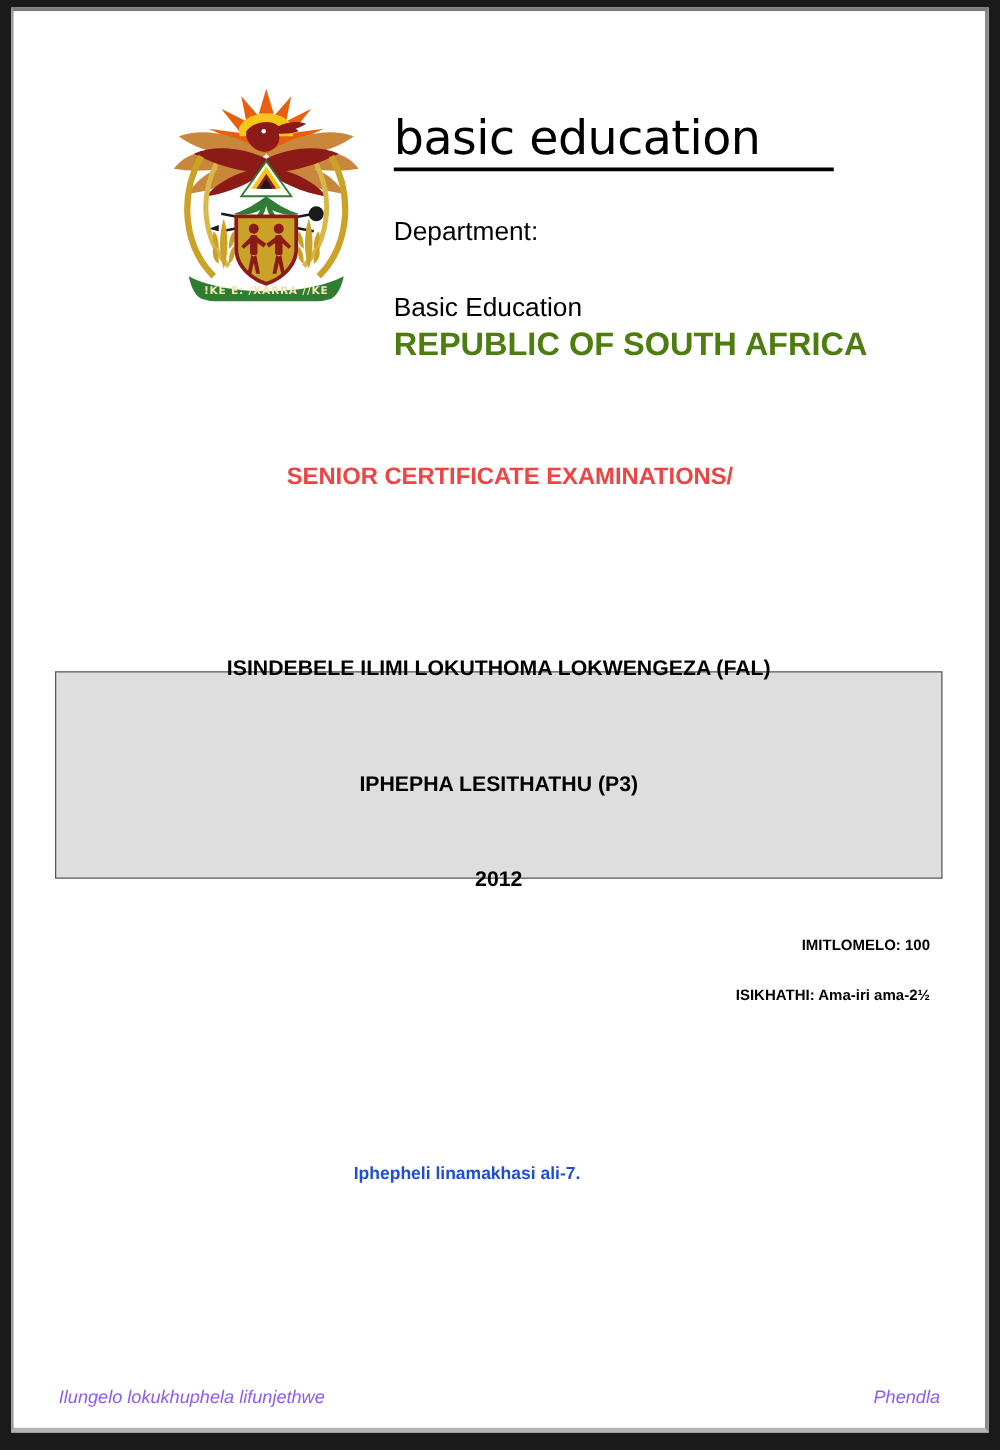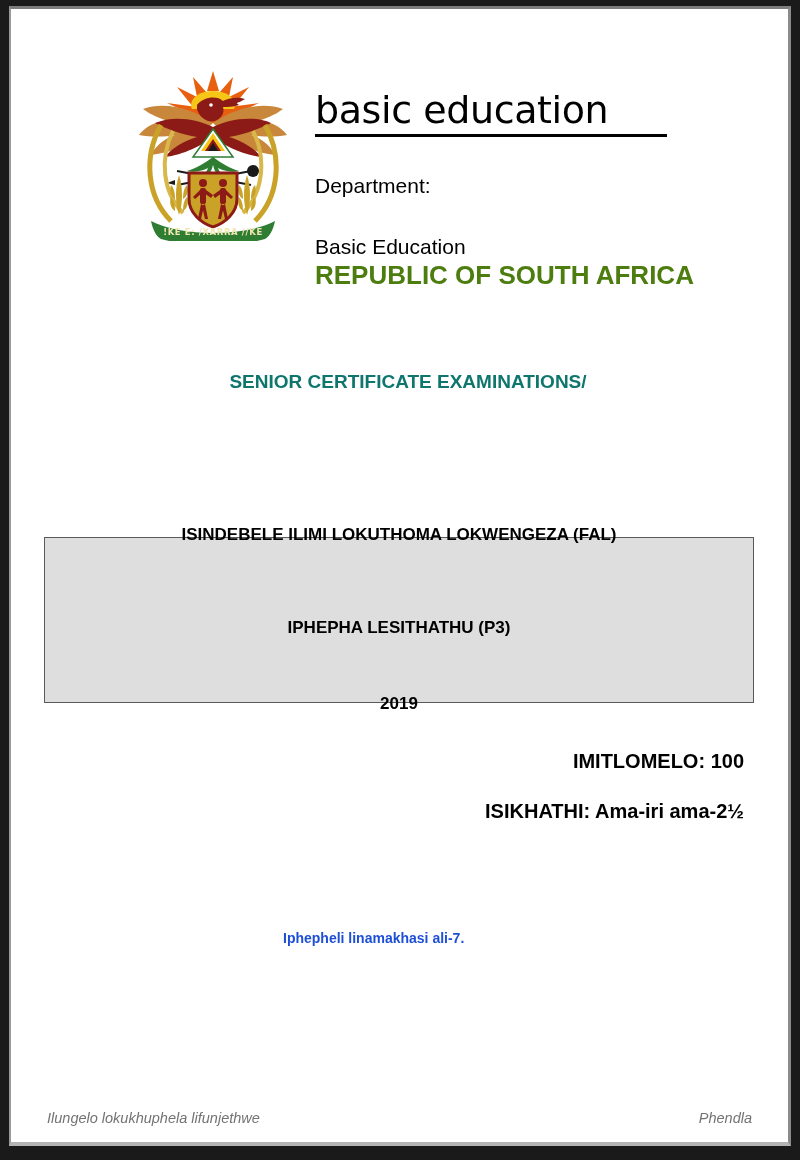--- a/index.html
+++ b/index.html
@@ -95,21 +95,21 @@
   
   .exam-heading {
     position: absolute;
     left: 0;
     right: 0;
     top: 358px;
     text-align: center;
     font-size: 19px;
     font-weight: bold;
     line-height: 1.55;
-    color: #0f766e;
+    color: #ef4444;
     padding-left: 17px;
   }
 
   
   .subject-box {
     position: absolute;
     left: 33px;
     top: 528px;
     width: 710px;
     height: 166px;
@@ -133,21 +133,21 @@
   .subject-line.l2 { margin-bottom: 8px; }
 
   
   .meta-block {
     position: absolute;
     right: 44px;
     top: 740px;
     text-align: right;
   }
   .meta-line {
-    font-size: 20px;
+    font-size: 12px;
     font-weight: bold;
     color: #000000;
     line-height: 1.2;
   }
   .meta-line.second { margin-top: 26px; }
 
   
   .pages-note {
     position: absolute;
     left: 272px;
@@ -161,21 +161,21 @@
   .footer {
     position: absolute;
     left: 36px;
     right: 36px;
     bottom: 16px;
     display: flex;
     justify-content: space-between;
     align-items: baseline;
     font-size: 14.5px;
     font-style: italic;
-    color: #737373;
+    color: #8b5cf6;
   }
 </style>
 </head>
 <body>
 
 <div class="page-frame">
  <div class="page-frame-inner">
   <div class="page-sheet">
 
     <div class="letterhead">
@@ -268,21 +268,21 @@
       </div>
     </div>
 
     <div class="exam-heading">
       <div>SENIOR CERTIFICATE EXAMINATIONS/</div>
     </div>
 
     <div class="subject-box">
       <div class="subject-line l1">ISINDEBELE ILIMI LOKUTHOMA LOKWENGEZA (FAL)</div>
       <div class="subject-line l2">IPHEPHA LESITHATHU (P3)</div>
-      <div class="subject-line l3">2019</div>
+      <div class="subject-line l3">2012</div>
     </div>
 
     <div class="meta-block">
       <div class="meta-line first">IMITLOMELO: 100</div>
       <div class="meta-line second">ISIKHATHI: Ama-iri ama-2½</div>
     </div>
 
     <div class="pages-note">Iphepheli linamakhasi ali-7.</div>
 
     <div class="footer">

